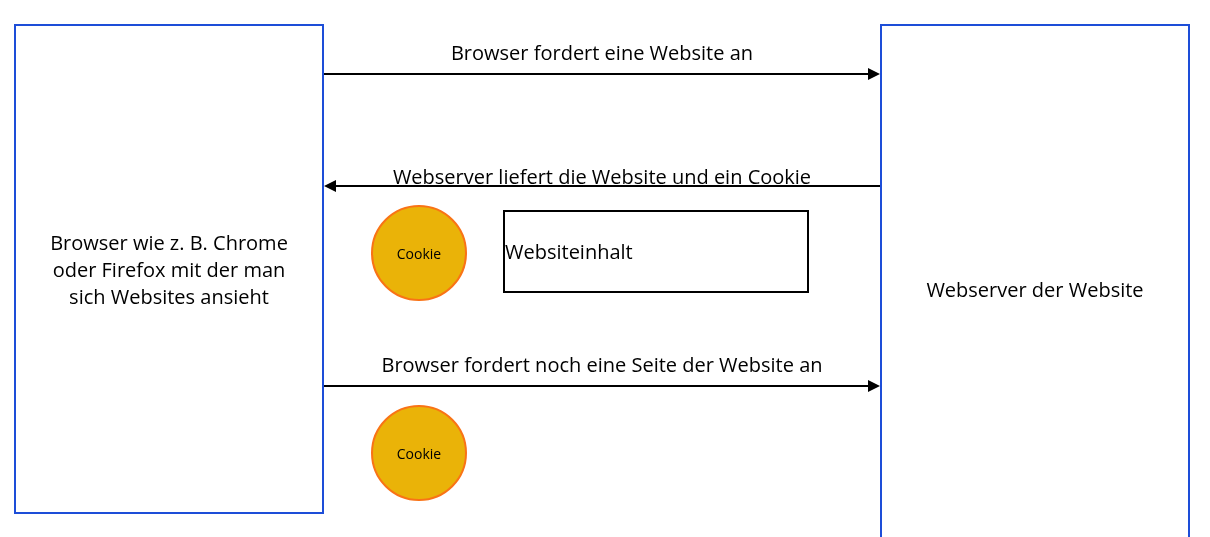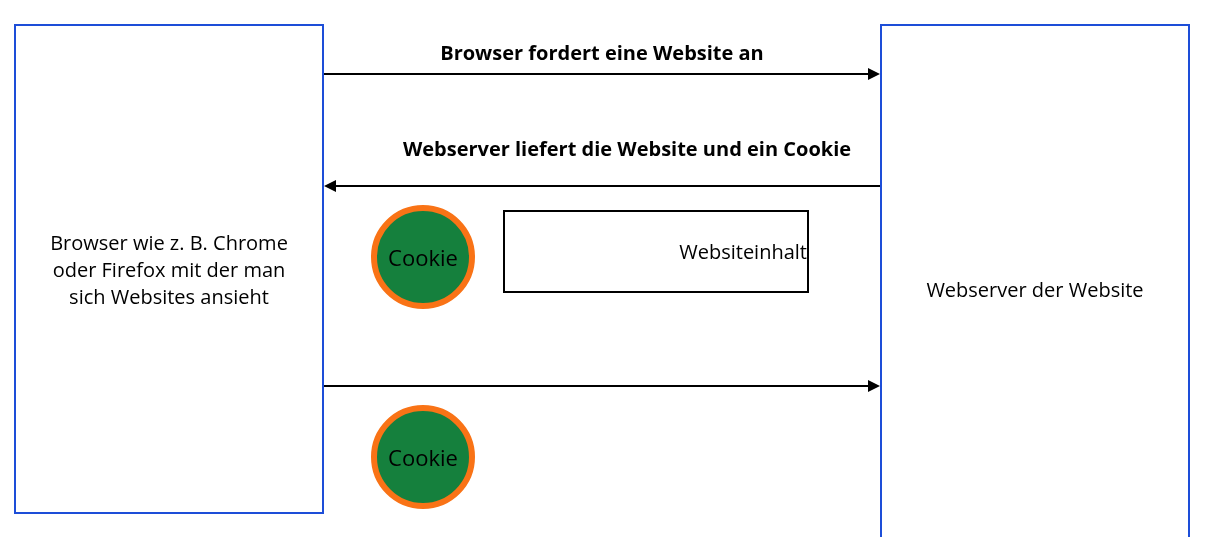--- a/index.html
+++ b/index.html
@@ -40,40 +40,39 @@
     top: 24px;
     width: 310px;
     height: 530px;
   }
   .arrow-label {
     position: absolute;
     width: 556px;
     text-align: center;
     font-size: 20px;
     line-height: 1.3;
-    font-weight: bold;
   }
   .cookie-circle {
     position: absolute;
     width: 92px;
     height: 92px;
-    border: 6px solid #f97316;
+    border: 2px solid #f97316;
     border-radius: 50%;
     display: flex;
     align-items: center;
     justify-content: center;
-    font-size: 22px;
-    background: #15803d;
+    font-size: 14px;
+    background: #eab308;
   }
   .content-box {
     position: absolute;
     border: 2px solid #000;
     display: flex;
     align-items: center;
-    justify-content: flex-end;
+    justify-content: flex-start;
     font-size: 20px;
     background: #fff;
   }
   svg.arrow {
     position: absolute;
     left: 324px;
     width: 556px;
     height: 20px;
     overflow: visible;
   }
@@ -90,34 +89,35 @@
   <div class="box server-box">
     <span>Webserver der Website</span>
   </div>
 
   <div class="arrow-label" style="left:324px; top:40px;">Browser fordert eine Website an</div>
   <svg class="arrow" style="top:64px;" viewBox="0 0 556 20" aria-hidden="true">
     <line x1="0" y1="10" x2="548" y2="10" stroke="#000" stroke-width="2"></line>
     <polygon points="556,10 544,4 544,16" fill="#000"></polygon>
   </svg>
 
-  <div class="arrow-label" style="left:324px; top:136px;margin-left:25px;">Webserver liefert die Website und ein Cookie</div>
+  <div class="arrow-label" style="left:324px; top:164px;">Webserver liefert die Website und ein Cookie</div>
   <svg class="arrow" style="top:176px;" viewBox="0 0 556 20" aria-hidden="true">
     <line x1="8" y1="10" x2="556" y2="10" stroke="#000" stroke-width="2"></line>
     <polygon points="0,10 12,4 12,16" fill="#000"></polygon>
   </svg>
 
   <div class="cookie-circle" style="left:371px; top:205px;">
     <span>Cookie</span>
   </div>
 
   <div class="content-box" style="left:503px; top:210px; width:302px; height:79px;">
     <span>Websiteinhalt</span>
   </div>
 
+  <div class="arrow-label" style="left:324px; top:352px;">Browser fordert noch eine Seite der Website an</div>
   <svg class="arrow" style="top:376px;" viewBox="0 0 556 20" aria-hidden="true">
     <line x1="0" y1="10" x2="548" y2="10" stroke="#000" stroke-width="2"></line>
     <polygon points="556,10 544,4 544,16" fill="#000"></polygon>
   </svg>
 
   <div class="cookie-circle" style="left:371px; top:405px;">
     <span>Cookie</span>
   </div>
 
 </div>

